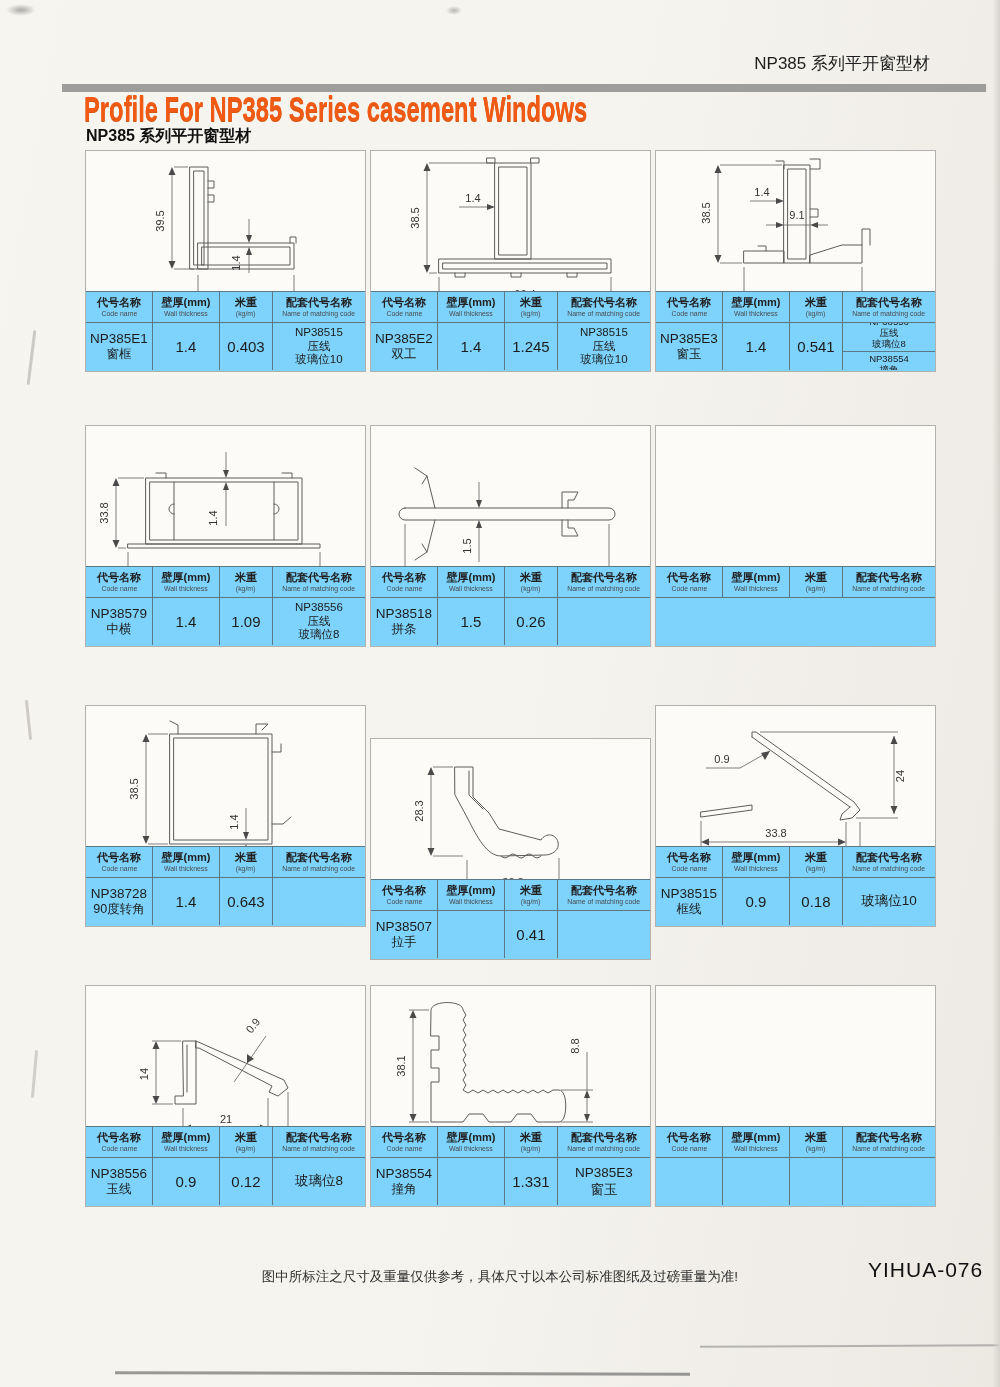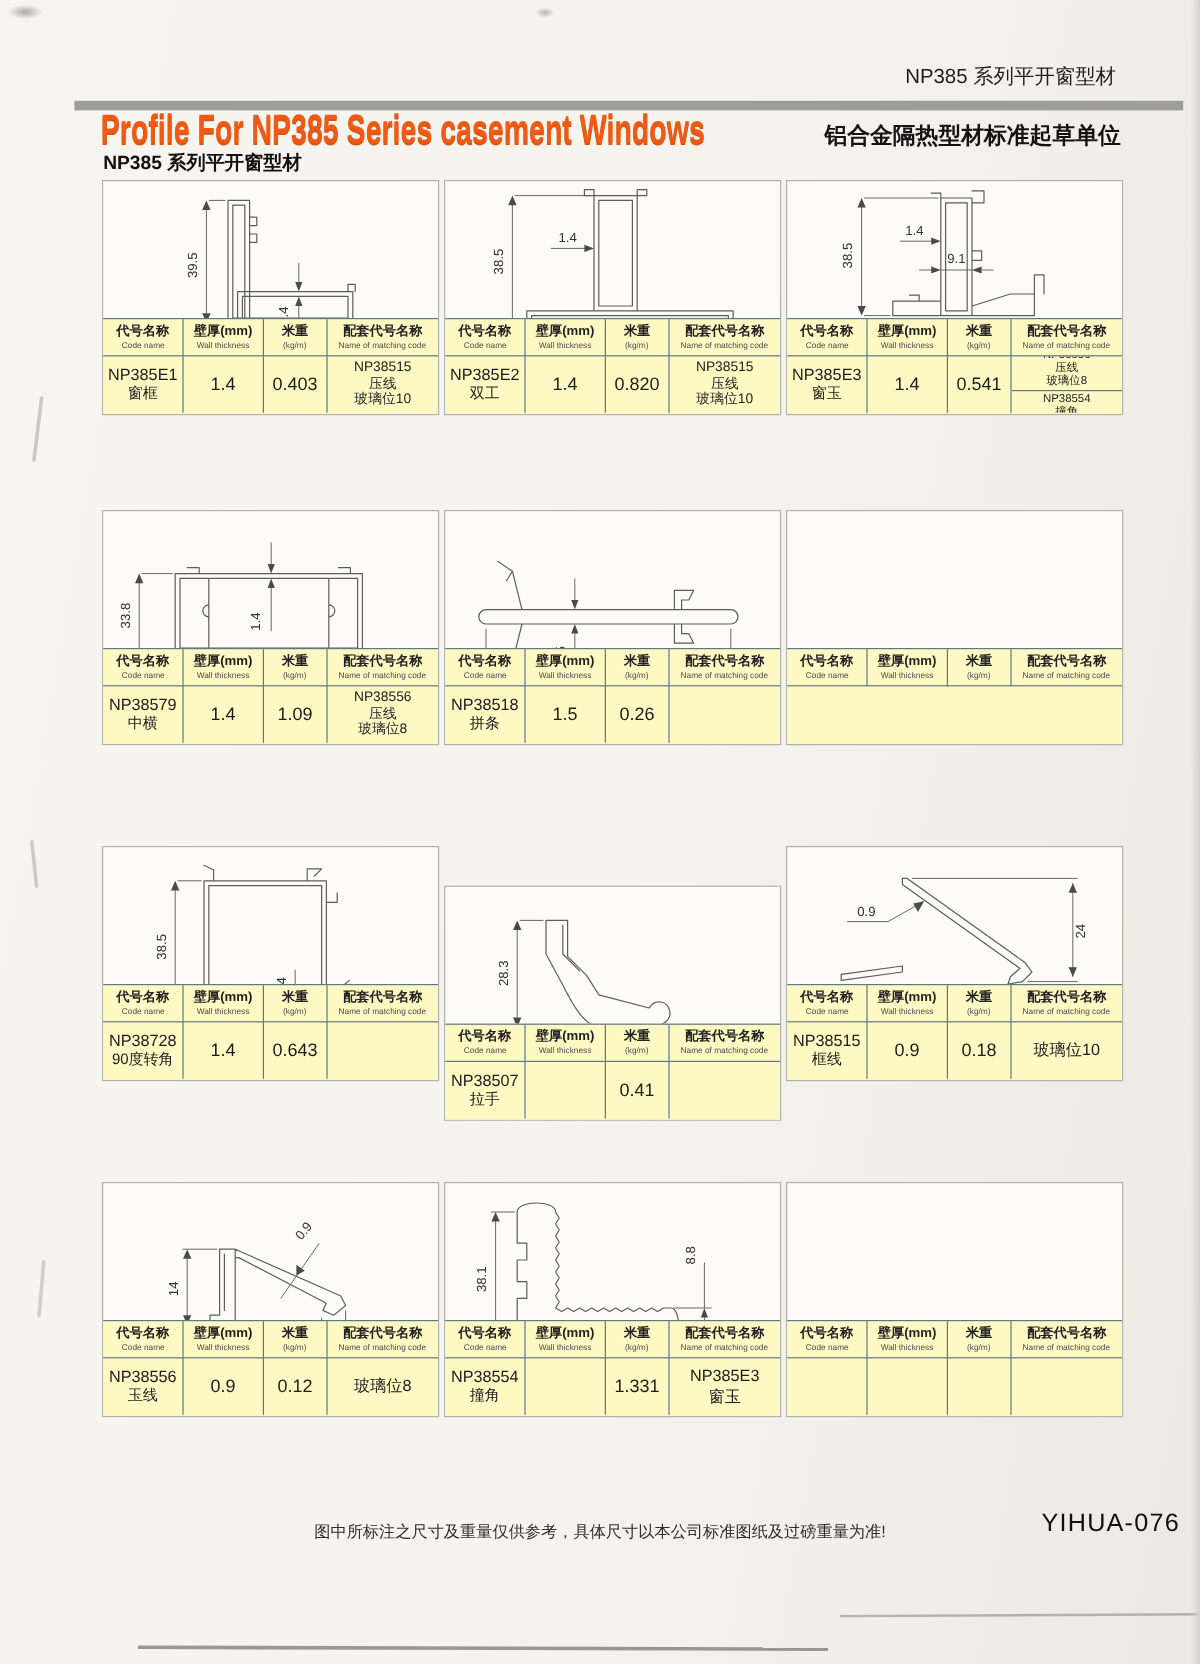--- a/index.html
+++ b/index.html
@@ -8,29 +8,29 @@
         font-family:"Liberation Sans",sans-serif;color:#222;}
   
   .topbar{position:absolute;left:62px;top:84px;width:924px;height:8px;background:#9d9d9c;}
   .series-top{position:absolute;top:52px;right:70px;font-size:17px;color:#1d1d1d;}
   .title-en{position:absolute;left:84px;top:90px;font-size:29px;font-weight:bold;color:#f05a14;
             transform:scale(.82,1.18);transform-origin:left top;white-space:nowrap;
             text-shadow:0 1px 0 #d9560f;}
   .org-label{position:absolute;top:100px;right:66px;font-size:19px;font-weight:bold;color:#141414;}
   .title-cn{position:absolute;left:86px;top:126px;font-size:16px;font-weight:bold;color:#111;}
   
-  .cell{position:absolute;width:281px;height:196px;border:1px solid #b2b1ad;background:#fcfbf7;box-sizing:border-box;}
+  .cell{position:absolute;width:281px;height:222px;border:1px solid #b2b1ad;background:#fcfbf7;box-sizing:border-box;}
   .draw{position:relative;width:100%;height:186px;}
   .draw svg{position:absolute;left:0;top:0;width:100%;height:100%;display:block;}
   .pf{fill:none;stroke:#5c5c5c;stroke-width:1;stroke-linejoin:round;stroke-linecap:round;}
   .dl{fill:none;stroke:#606060;stroke-width:.8;}
   .ar{fill:#4a4a4a;stroke:none;}
   text.dim{font-size:11px;fill:#333;text-anchor:middle;font-family:"Liberation Sans",sans-serif;}
   
-  .ptable{position:absolute;left:0;right:0;bottom:0;height:79px;background:#fef9c3;border-top:1px solid #5c7884;}
+  .ptable{position:absolute;left:0;right:0;bottom:0;height:79px;background:#7dd3fc;border-top:1px solid #5c7884;}
   .trow{display:grid;grid-template-columns:24% 24% 19% 33%;}
   .tc{border-right:1px solid #5c7884;border-bottom:1px solid #5c7884;box-sizing:border-box;
       display:flex;flex-direction:column;align-items:center;justify-content:center;overflow:hidden;}
   .tc.last{border-right:none;}
   .th .tc{height:31px;}
   .tb .tc{height:47px;border-bottom:none;}
   .h-cn{font-size:11px;font-weight:bold;color:#222;line-height:1.1;white-space:nowrap;}
   .h-en{font-size:7.5px;color:#4a4a4a;line-height:1.2;white-space:nowrap;transform:scale(.92);}
   .code-line{font-size:13.5px;color:#1c1c1c;line-height:1.2;white-space:nowrap;}
   .name-line{font-size:12.5px;color:#1c1c1c;line-height:1.2;white-space:nowrap;}
@@ -56,21 +56,20 @@
   .art-re{right:0;top:0;width:8px;height:100%;background:linear-gradient(to left,#d6d3cc,rgba(0,0,0,0));}
 </style>
 </head>
 <body>
 
 <div class="page">
 
   <div class="series-top">NP385 系列平开窗型材</div>
   <div class="topbar"></div>
   <div class="title-en">Profile For NP385 Series casement Windows</div>
-  <div class="org-label">铝合金隔热型材标准起草单位</div>
   <div class="title-cn">NP385 系列平开窗型材</div>
 
   <div class="cell" style="left:85px;top:150px">
     <div class="draw">
       <svg viewBox="0 0 279 186">
         <path class="pf" d="M104,16 H122 V118 H104 Z M108,20 H118 V114 H108 Z M112,92 H208 V118 H112 Z M116,96 H204 V114 H116 Z M122,30 h6 v7 h-6 M122,44 h6 v7 h-6 M204,92 v-6 h6 v6"></path>
         <path class="dl" d="M86,20 V114 M88,16 H102 M88,118 H108 M163,68 V89 M163,99 V122 M112,124 V160 M208,124 V160 M116,156 H204"></path>
         <path class="ar" d="M86,16 l-3.5,8 h7 Z M86,118 l-3.5,-8 h7 Z M163,92 l-3,-8 h6 Z M163,96 l-3,8 h6 Z M112,156 l8,-3.5 v7 Z M208,156 l-8,-3.5 v7 Z"></path>
         <text class="dim" x="78" y="70" transform="rotate(-90 78 70)">39.5</text>
         <text class="dim" x="154" y="112" transform="rotate(-90 154 112)">1.4</text>
@@ -141,21 +140,21 @@
             <span class="h-cn">配套代号名称</span>
             <span class="h-en">Name of matching code</span>
           </div>
       </div>
       <div class="trow tb">
         <div class="tc">
             <span class="code-line">NP385E2</span>
             <span class="name-line">双工</span>
           </div>
         <div class="tc val">1.4</div>
-        <div class="tc val">0.820</div>
+        <div class="tc val">1.245</div>
         <div class="tc last match-sm">
             <span>NP38515</span>
             <span>压线</span>
             <span>玻璃位10</span>
           </div>
       </div>
     </div>
   </div>
 
   <div class="cell" style="left:655px;top:150px">

